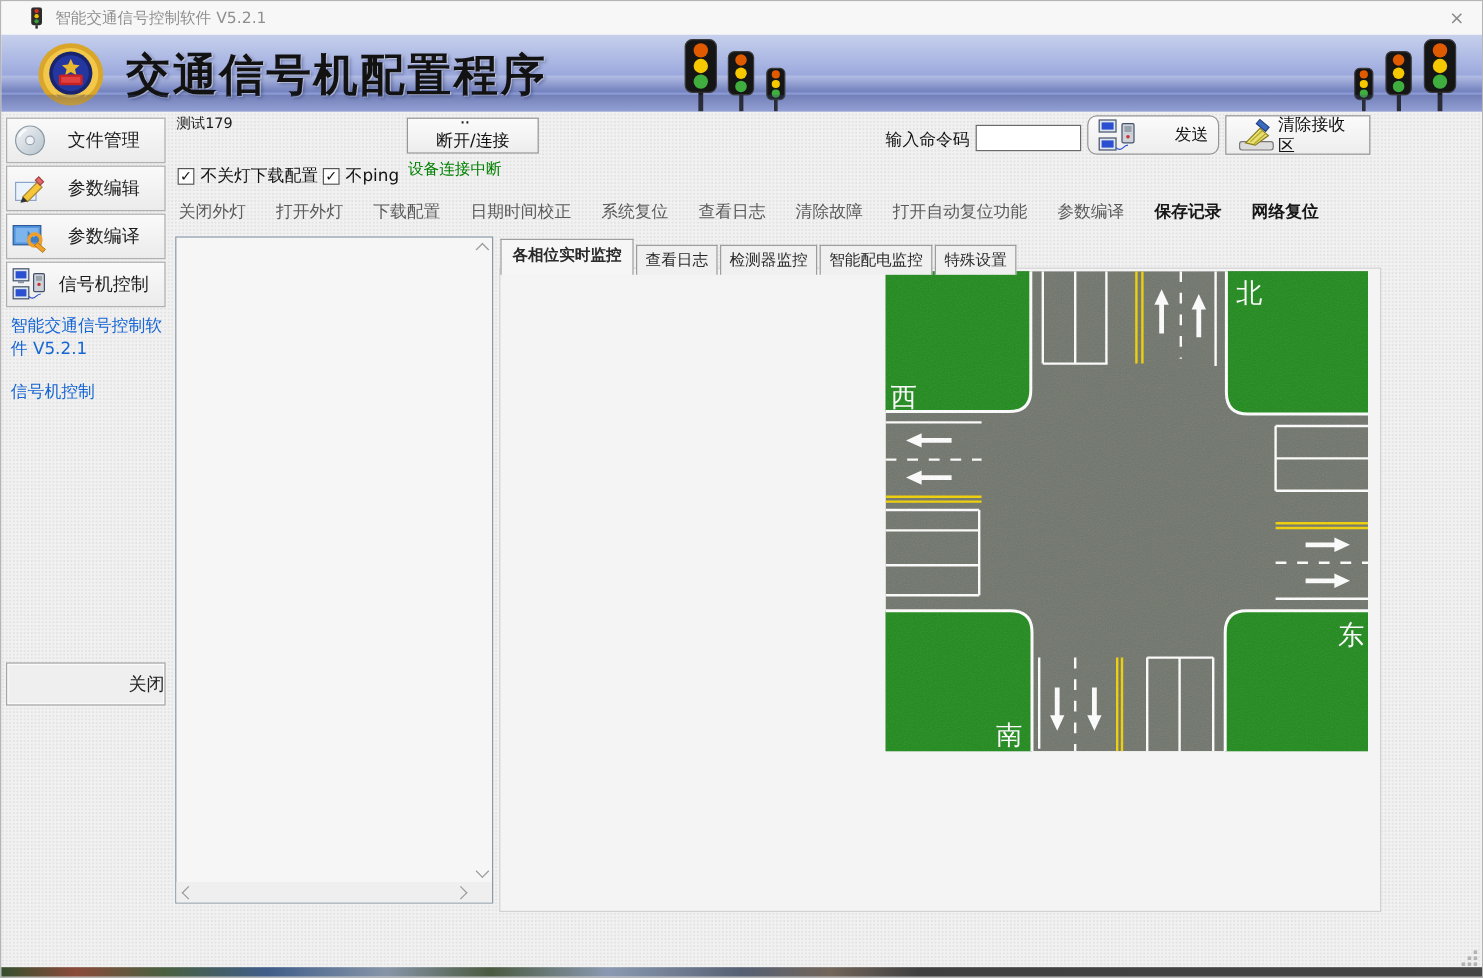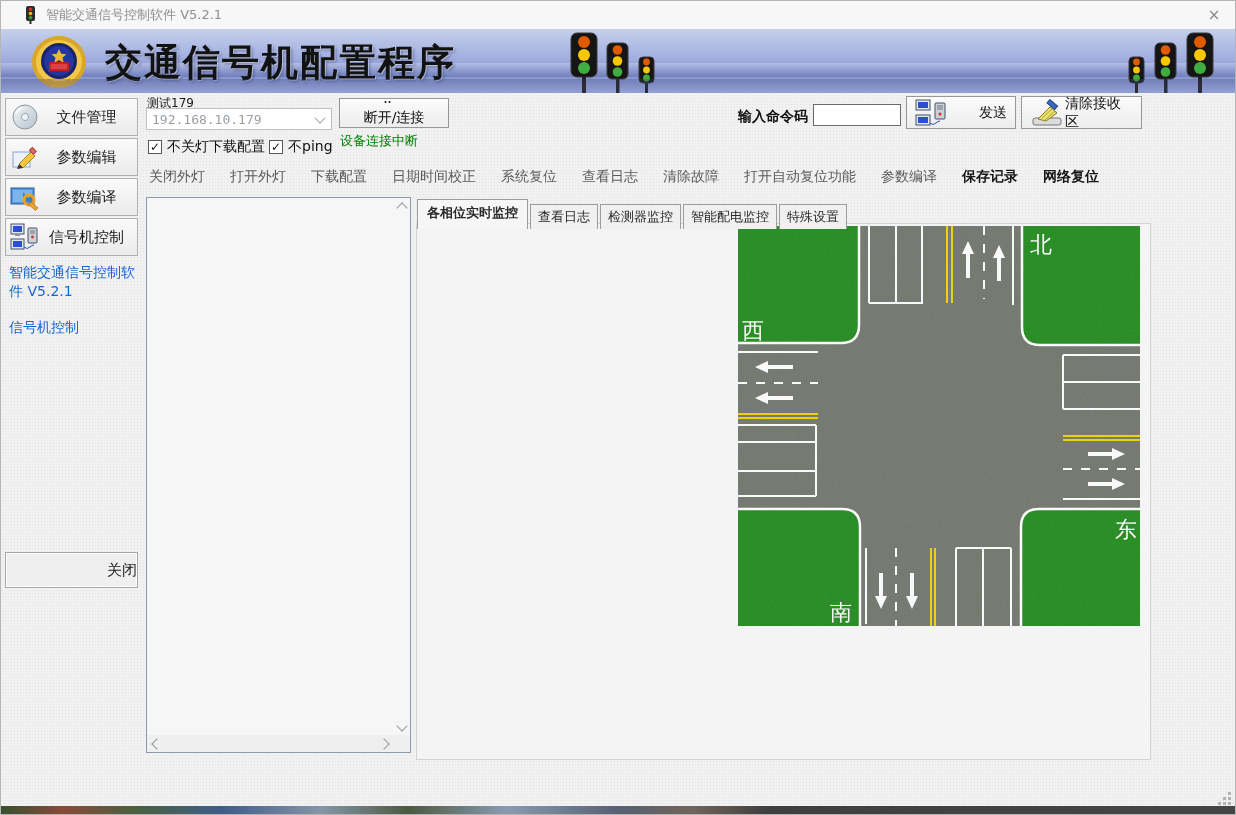--- a/index.html
+++ b/index.html
@@ -47,24 +47,24 @@
   .chev.left{transform:rotate(135deg);}
   .chev.right{transform:rotate(-45deg);}
   .ip-combo .chev{margin-right:7px;margin-top:-3px;}
   .checkline{position:absolute;top:137px;display:flex;align-items:center;font-size:14px;color:#111;}
   .cb-box{width:14px;height:14px;box-sizing:border-box;border:1px solid #555;background:#fff;
     font-size:12px;line-height:12px;text-align:center;color:#111;margin-right:5px;font-weight:bold;}
   .btn{box-sizing:border-box;border:1px solid #979797;background:linear-gradient(#fbfbfb,#ededed);
     display:flex;align-items:center;font-size:14px;color:#111;}
   .connect-btn{position:absolute;left:338px;top:97px;width:110px;height:30px;padding:0 6px;gap:6px;flex-direction:column;}
   .conn-status{position:absolute;left:339px;top:131px;font-size:13px;}
-  .cmd-label{position:absolute;left:737px;top:107px;font-size:14px;color:#111;font-weight:bold;}
+  .cmd-label{position:absolute;left:737px;top:107px;font-size:14px;color:#111;}
   .cmd-input{position:absolute;left:812px;top:103px;width:88px;height:22px;box-sizing:border-box;
     border:1px solid #6a6a6a;background:#fff;font-size:13px;padding:0 3px;outline:none;}
-  .send-btn{position:absolute;left:905px;top:95px;width:110px;height:33px;padding:0 8px;justify-content:space-between;}
+  .send-btn{position:absolute;left:905px;top:95px;width:110px;height:33px;padding:0 8px;justify-content:space-between;border-radius:8px;}
   .clear-btn{position:absolute;left:1020px;top:95px;width:121px;height:33px;padding:0 8px;justify-content:space-between;}
   
   .menu{position:absolute;left:148px;top:167px;display:flex;gap:25px;font-size:14px;color:#5b5b5b;white-space:nowrap;}
   .menu .item.em{color:#161616;font-weight:bold;}
   
   .listbox{position:absolute;left:145px;top:196px;width:265px;height:556px;box-sizing:border-box;
     background:#f6f6f6;border:1px solid #8d99a8;}
   .vscroll{position:absolute;right:0;top:0;width:16px;height:538px;}
   .vscroll .chev{border-color:#9a9a9a;}
   .vs-up{position:absolute;top:6px;left:4px;}
@@ -223,24 +223,20 @@
   </div>
 
   <div class="side-info" style="top:262px">智能交通信号控制软件 V5.2.1</div>
   <div class="side-info" style="top:317px">信号机控制</div>
 
   <div class="side-close">
     <span>关闭</span>
   </div>
 
   <div class="dev-name">测试179</div>
-  <div class="ip-combo">
-    <span class="val">192.168.10.179</span>
-    <span class="chev down"></span>
-  </div>
   <div class="checkline" style="left:147px">
     <span class="cb-box">✓</span>
     <span>不关灯下载配置</span>
   </div>
   <div class="checkline" style="left:268px">
     <span class="cb-box">✓</span>
     <span>不ping</span>
   </div>
   <div class="btn connect-btn">
     <svg width="32" height="26">

